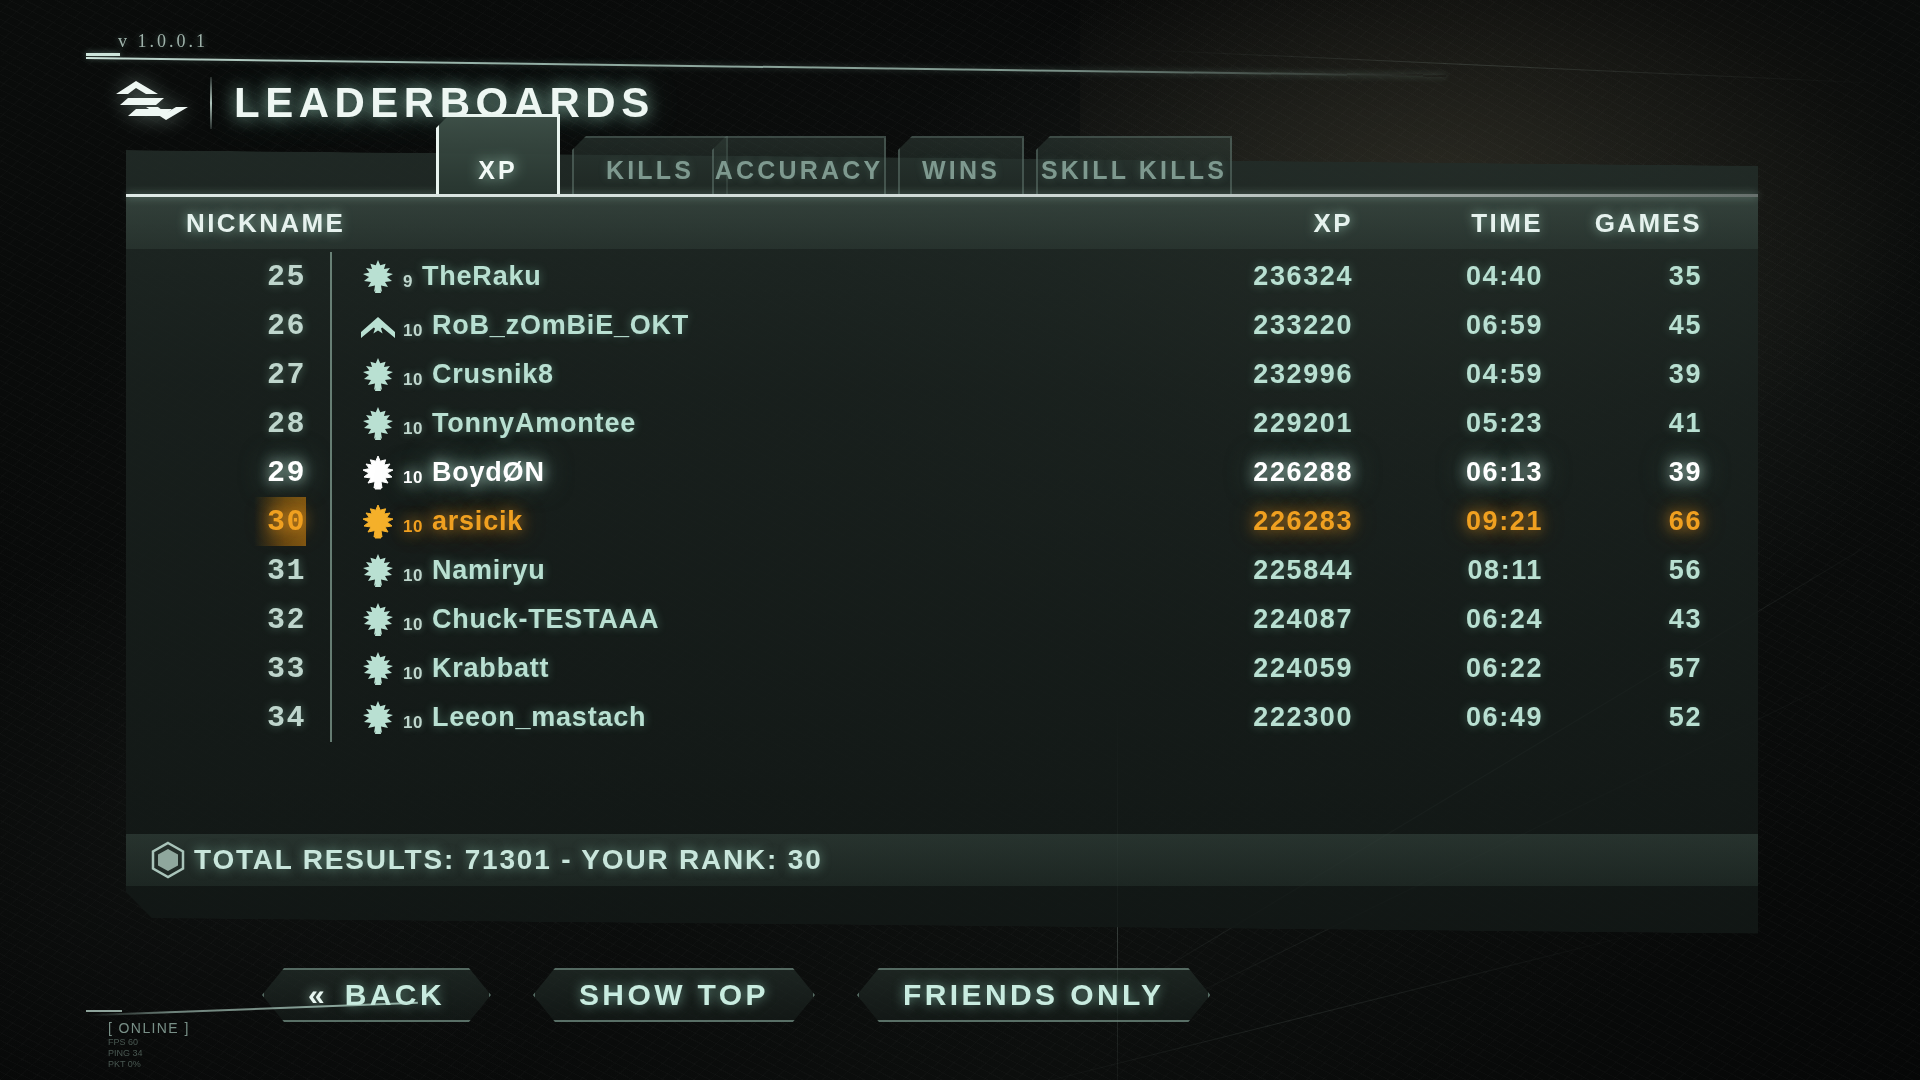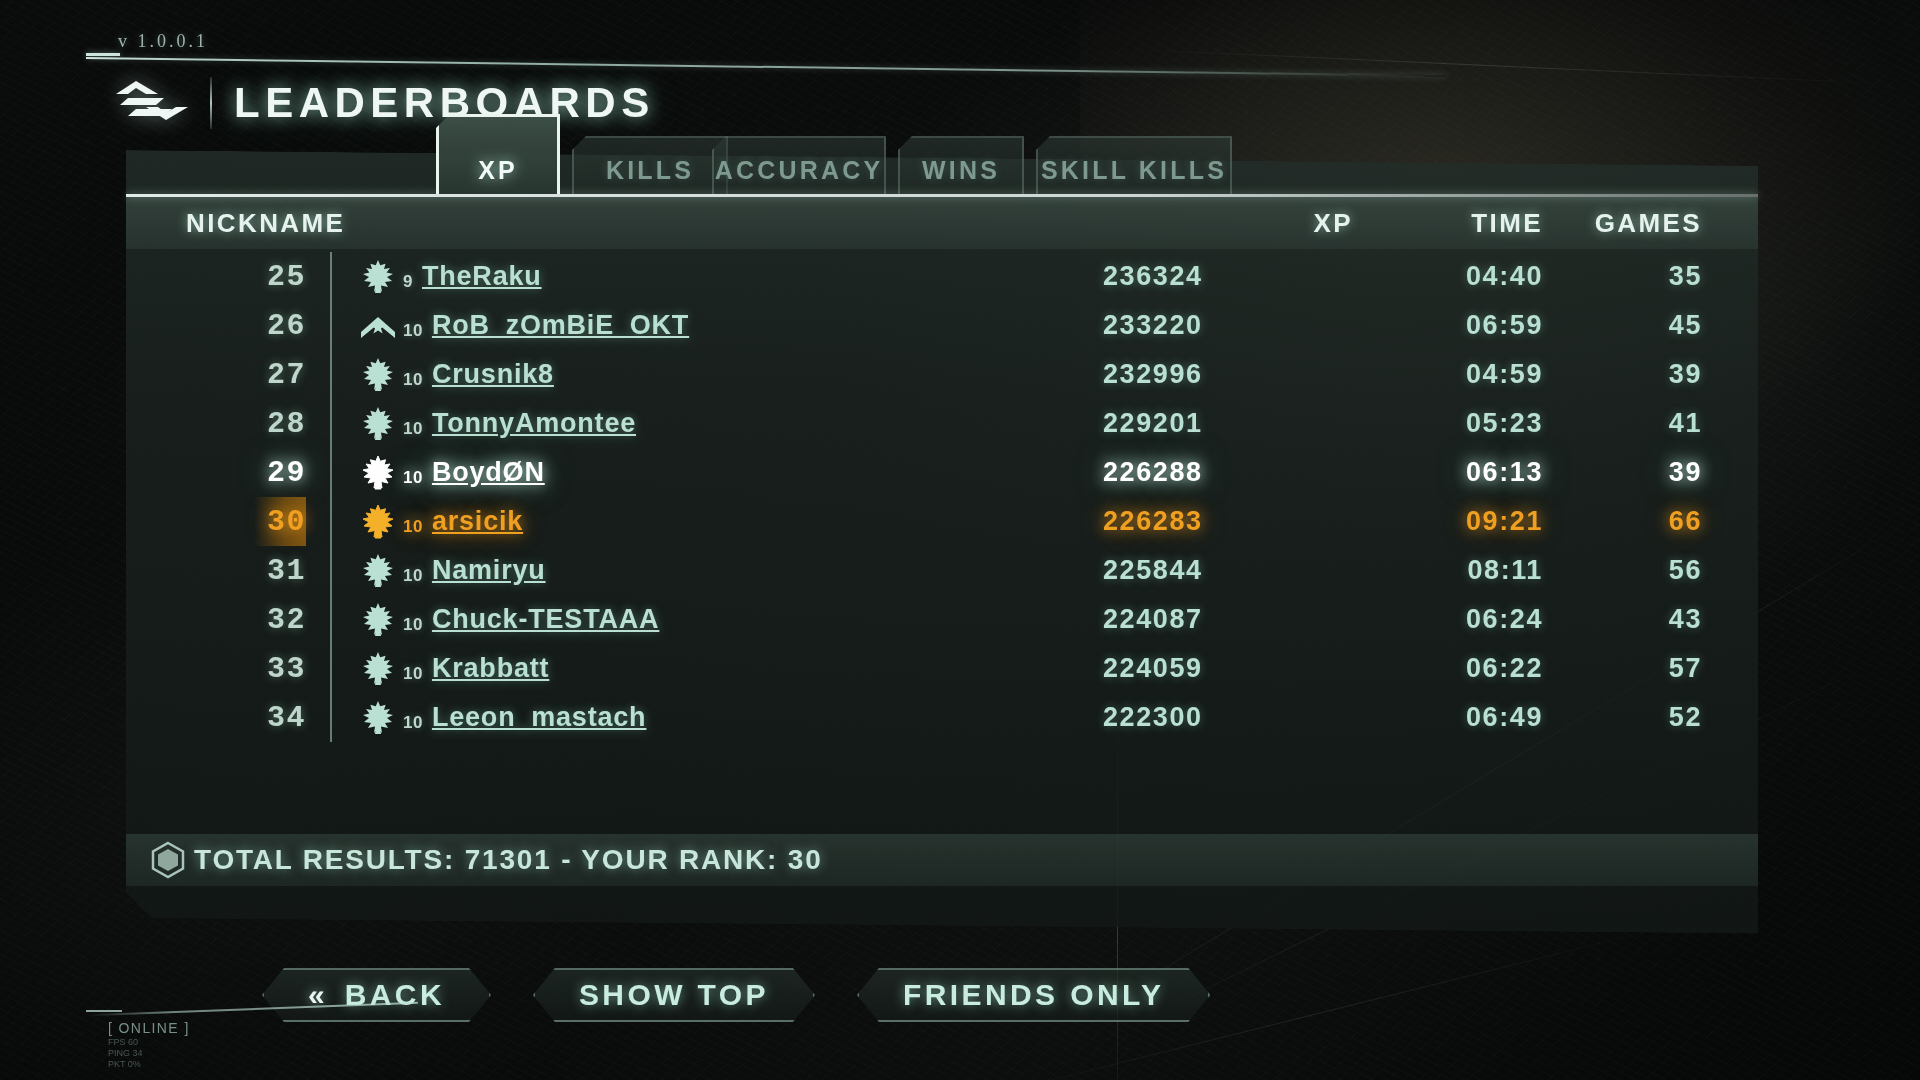--- a/index.html
+++ b/index.html
@@ -158,24 +158,23 @@
     font-family:"Liberation Sans Narrow","Liberation Sans",sans-serif;
     font-weight:bold; font-size:17px; letter-spacing:.5px; color:#bfd6cd;
     margin:10px 0 0 3px;
     text-shadow:0 0 7px rgba(150,210,185,.4);
   }
   .row .nick{
     margin-left:9px;
     font-family:"Liberation Sans Narrow","Liberation Sans",sans-serif;
     font-weight:bold; font-size:27px; letter-spacing:.8px; color:#b9e0d2;
     text-shadow:0 0 10px rgba(140,215,185,.45);
-    text-decoration:underline;
   }
   .row .xp{
-    margin-left:auto; width:250px; text-align:left;
+    margin-left:auto; width:250px; text-align:right;
     font-family:"Liberation Sans Narrow","Liberation Sans",sans-serif;
     font-weight:bold; font-size:27px; letter-spacing:1.6px; color:#b9e0d2;
     text-shadow:0 0 10px rgba(140,215,185,.4);
   }
   .row .time{
     width:190px; text-align:right;
     font-family:"Liberation Sans Narrow","Liberation Sans",sans-serif;
     font-weight:bold; font-size:27px; letter-spacing:1.6px; color:#b9e0d2;
     text-shadow:0 0 10px rgba(140,215,185,.4);
   }

